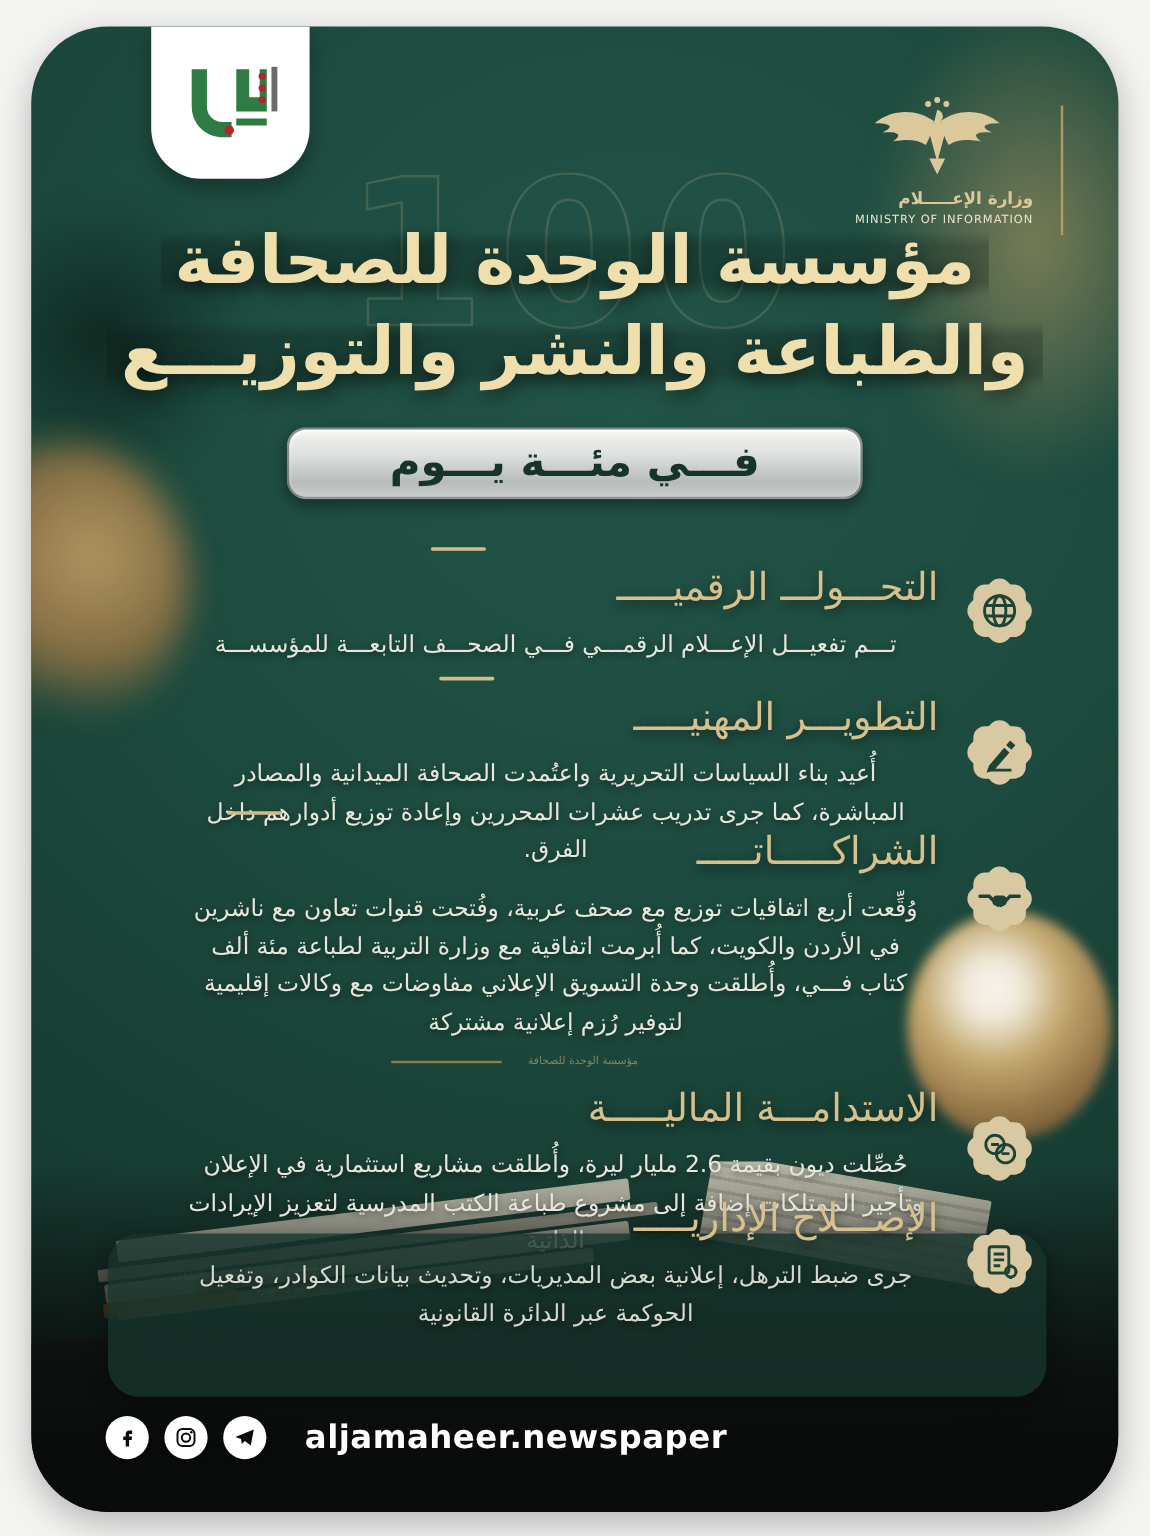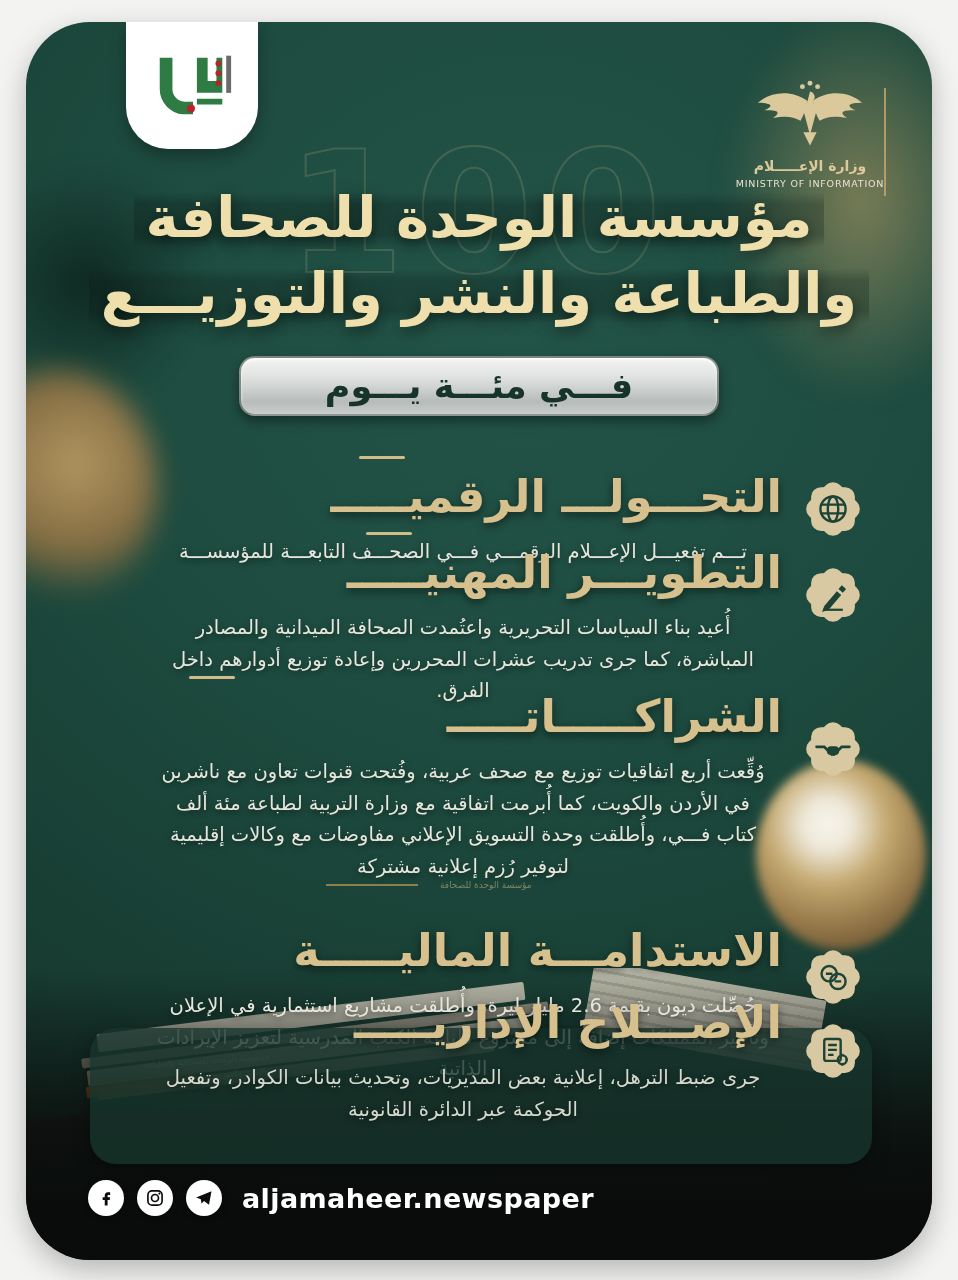--- a/index.html
+++ b/index.html
@@ -29,21 +29,21 @@
   
   .newsphoto{position:absolute;left:0;right:0;bottom:0;height:292px;overflow:hidden;}
   .strip{position:absolute;transform:rotate(-7deg);opacity:.85;border-radius:2px;}
   .photo-shade{position:absolute;inset:0;
     background:linear-gradient(180deg, rgba(11,13,12,0) 0%, rgba(11,13,12,.38) 24%, rgba(11,13,12,.85) 55%, #0a0c0b 80%);}
   
   .brand-tab{position:absolute;left:100px;top:0;width:132px;height:127px;background:#fff;
     border-radius:0 0 42px 42px;box-shadow:0 7px 16px rgba(0,0,0,.3);
     display:flex;align-items:center;justify-content:center;}
   
-  .ministry{position:absolute;right:42px;top:58px;width:160px;text-align:center;color:#dcc99b;}
+  .ministry{position:absolute;right:71px;top:58px;width:160px;text-align:right;color:#dcc99b;}
   .ministry-ar{font-size:14px;font-weight:bold;direction:rtl;margin-top:4px;color:#dcc99b;}
   .ministry-en{font-size:9.5px;letter-spacing:.8px;color:#e9e3d3;margin-top:4px;}
   .sep-line{position:absolute;right:46px;top:66px;width:2px;height:108px;background:#bfa469;opacity:.85;}
   
   .wm100{position:absolute;top:92px;left:0;right:0;text-align:center;
     font-size:170px;font-weight:bold;letter-spacing:10px;color:transparent;
     -webkit-text-stroke:2px rgba(205,186,140,.20);}
   .main-title{position:absolute;top:158px;left:0;right:0;text-align:center;direction:rtl;
     color:#efdfac;font-weight:bold;font-size:56px;line-height:1.36;
     text-shadow:0 5px 16px rgba(0,0,0,.55);}
@@ -51,40 +51,40 @@
     background:linear-gradient(180deg, rgba(10,22,18,0) 16%, rgba(10,22,18,.25) 32%, rgba(10,22,18,.25) 72%, rgba(10,22,18,0) 88%);}
   .badge{position:absolute;top:334px;left:50%;transform:translateX(-50%);
     width:476px;height:56px;border-radius:16px;
     background:linear-gradient(180deg,#f4f4f2 0%,#dfe2e0 35%,#b7bcba 78%,#c9cdcb 100%);
     border:2px solid rgba(62,72,67,.55);
     box-shadow:inset 0 2px 3px rgba(255,255,255,.8), 0 5px 12px rgba(0,0,0,.4);
     display:flex;align-items:center;justify-content:center;direction:rtl;
     color:#17342b;font-size:35px;font-weight:bold;letter-spacing:1px;}
   
   .section{position:absolute;left:118px;right:150px;direction:rtl;text-align:right;}
-  .sec-title{font-size:45px;font-weight:bold;color:#d6c08e;margin:0 0 9px;
+  .sec-title{font-size:32px;font-weight:normal;color:#d6c08e;margin:0 0 9px;
     text-shadow:0 3px 9px rgba(0,0,0,.5);}
   .sec-body{font-size:19.5px;color:#e7e6dd;line-height:1.62;text-align:center;margin:13px;
     text-shadow:0 2px 6px rgba(0,0,0,.45);}
   .dash{position:absolute;height:3px;width:46px;background:#d2bc8a;border-radius:2px;top:-14px;}
   .sec-icon{position:absolute;right:-86px;width:70px;height:70px;}
   .panel{position:absolute;left:64px;right:60px;top:1006px;height:136px;
     background:rgba(22,53,44,.80);border-radius:26px;box-shadow:0 6px 18px rgba(0,0,0,.35);}
   #s5 .sec-body{color:#d6d9cf;}
   
   .masthead1{position:absolute;top:858px;left:300px;display:flex;align-items:center;gap:22px;}
   .masthead1 .rule{width:92px;height:2px;background:rgba(171,143,84,.8);}
   .masthead1 .txt{font-size:9px;color:rgba(205,185,135,.55);direction:rtl;}
   .masthead2{position:absolute;top:1032px;left:104px;width:140px;font-size:9px;line-height:1.7;
     color:rgba(195,175,125,.40);transform:rotate(-4deg);direction:rtl;text-align:right;}
   
   .social{position:absolute;left:62px;bottom:44px;display:flex;align-items:center;gap:13px;}
   .social-circle{width:36px;height:36px;border-radius:50%;background:#fff;
     display:flex;align-items:center;justify-content:center;box-shadow:0 2px 6px rgba(0,0,0,.4);}
-  .handle{color:#ffffff;font-size:27px;font-weight:bold;letter-spacing:.4px;margin-left:7px;}
+  .handle{color:#ffffff;font-size:27px;font-weight:bold;letter-spacing:.4px;margin-left:19px;}
 </style>
 </head>
 <body>
 
 <div class="poster">
 
   <div class="glow-tr"></div>
   <div class="shadow-tl"></div>
   <div class="bokeh-left"></div>
   <div class="pearl"></div>
@@ -158,21 +158,21 @@
       <g fill="none" stroke="#1d4337" stroke-width="2.2">
         <circle cx="32" cy="32" r="11.5"></circle>
           <ellipse cx="32" cy="32" rx="4.8" ry="11.5"></ellipse>
         <path d="M21 28h22M21 36h22"></path>
       </g>
     </svg>
     <h2 class="sec-title">التحـــولـــ الرقميـــــ</h2>
     <p class="sec-body">تـــم تفعيـــل الإعـــلام الرقمـــي فـــي الصحـــف التابعـــة للمؤسســـة</p>
   </div>
 
-  <div class="section" id="s2" style="top:524px;">
+  <div class="section" id="s2" style="top:556px;">
     <div class="dash" style="left:222px;"></div>
     <svg class="sec-icon" style="top:14px;" viewBox="0 0 64 64">
       <g fill="#d9c9a2">
           <rect x="12" y="12" width="40" height="40" rx="9"></rect>
           <rect x="12" y="12" width="40" height="40" rx="9" transform="rotate(45 32 32)"></rect>
         </g>
       <g fill="#1d4337">
         <path d="M24 42 l11.5 -13.5 4 3.5 -11.5 13.5 -6 2 z"></path>
         <path d="M37 26.5 l3 -3.5 4 3.5 -3 3.5 z"></path>
       </g>
@@ -192,21 +192,21 @@
       <g stroke="#1d4337" stroke-width="2.6" fill="none" stroke-linecap="round">
         <path d="M17 30 h7 l7 7"></path>
           <path d="M47 30 h-7 l-7 7"></path>
       </g>
       <rect x="26.5" y="29.5" width="11" height="8" rx="3.5" fill="#1d4337"></rect>
     </svg>
     <h2 class="sec-title">الشراكـــــاتـــــ</h2>
     <p class="sec-body">وُقِّعت أربع اتفاقيات توزيع مع صحف عربية، وفُتحت قنوات تعاون مع ناشرين في الأردن والكويت، كما أُبرمت اتفاقية مع وزارة التربية لطباعة مئة ألف كتاب فـــي، وأُطلقت وحدة التسويق الإعلاني مفاوضات مع وكالات إقليمية لتوفير رُزم إعلانية مشتركة</p>
   </div>
 
-  <div class="section" id="s4" style="top:902px;">
+  <div class="section" id="s4" style="top:882px;">
     <svg class="sec-icon" style="top:18px;" viewBox="0 0 64 64">
       <g fill="#d9c9a2">
           <rect x="12" y="12" width="40" height="40" rx="9"></rect>
           <rect x="12" y="12" width="40" height="40" rx="9" transform="rotate(45 32 32)"></rect>
         </g>
       <g fill="none" stroke="#1d4337" stroke-width="2.2">
         <circle cx="28.5" cy="29" r="7"></circle>
         <circle cx="36.5" cy="36" r="7"></circle>
         <path d="M25.5 29h6M33.5 36h6"></path>
       </g>

